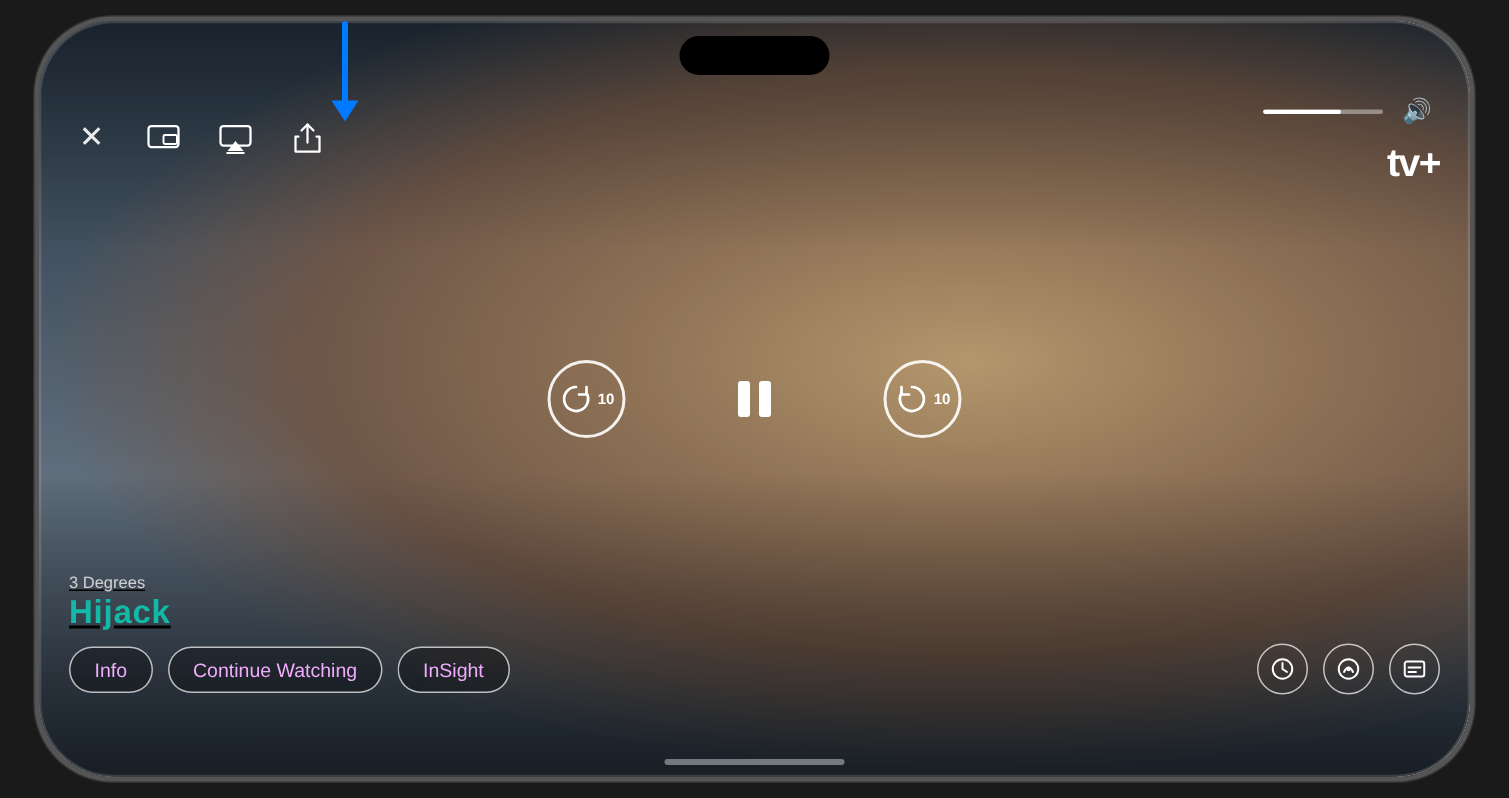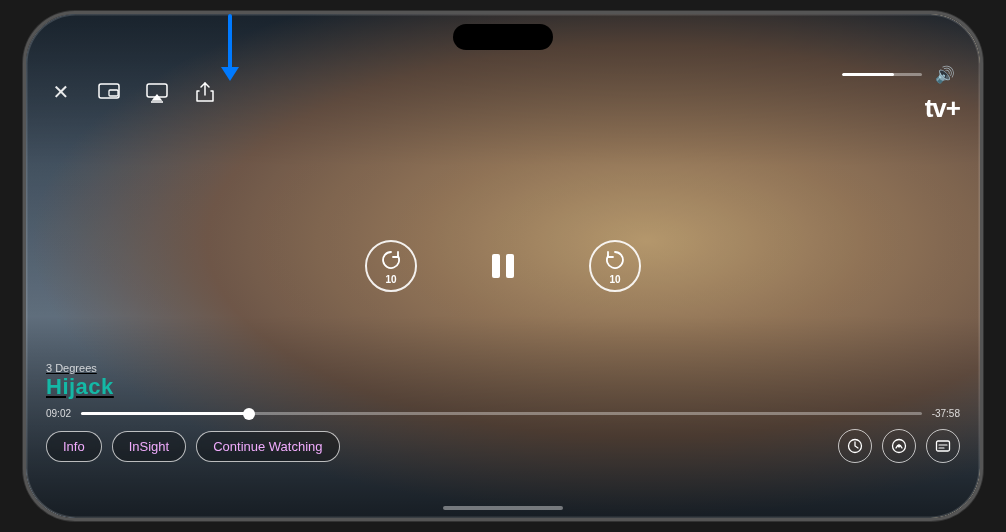--- a/index.html
+++ b/index.html
@@ -218,21 +218,21 @@
       width: 52px;
       height: 52px;
       border: 2px solid rgba(255,255,255,0.9);
       border-radius: 50%;
       display: flex;
       align-items: center;
       justify-content: center;
       color: white;
       font-size: 11px;
       font-weight: 600;
-      flex-direction: column;
+      flex-direction: row;
       gap: 2px;
       cursor: pointer;
     }
 
     .play-pause-btn {
       width: 52px;
       height: 52px;
       display: flex;
       align-items: center;
       justify-content: center;
@@ -456,39 +456,26 @@
       <span style="font-size:10px; color:white; font-weight:600;">10</span>
     </div>
   </div>
 
   <div class="bottom-controls">
     <div class="title-area">
       <div class="episode-label">3 Degrees</div>
       <div class="show-title">Hijack</div>
     </div>
 
-    <div style="display:flex; align-items:center; justify-content:space-between;">
-      <div style="flex:1;">
-        <div class="progress-row">
-          <span class="time-elapsed">09:02</span>
-          <div class="progress-bar-container">
-            <div class="progress-fill">
-              <div class="progress-thumb"></div>
-            </div>
-          </div>
-          <span class="time-remaining">-37:58</span>
-        </div>
-      </div>
-    </div>
 
     <div style="display:flex; justify-content:space-between; align-items:center; margin-top:6px;">
       <div class="pill-buttons-row">
         <button class="pill-btn">Info</button>
+        <button class="pill-btn">Continue Watching</button>
         <button class="pill-btn">InSight</button>
-        <button class="pill-btn">Continue Watching</button>
       </div>
       <div class="extra-controls-row" style="margin-bottom:0;">
         <div class="extra-btn">
           <svg width="16" height="16" viewBox="0 0 16 16" fill="none">
             <circle cx="8" cy="8" r="6.5" stroke="white" stroke-width="1.3"></circle>
             <path d="M8 4 L8 8 L11 10" stroke="white" stroke-width="1.3" stroke-linecap="round" stroke-linejoin="round"></path>
           </svg>
         </div>
         <div class="extra-btn">
           <svg width="16" height="16" viewBox="0 0 16 16" fill="none">

